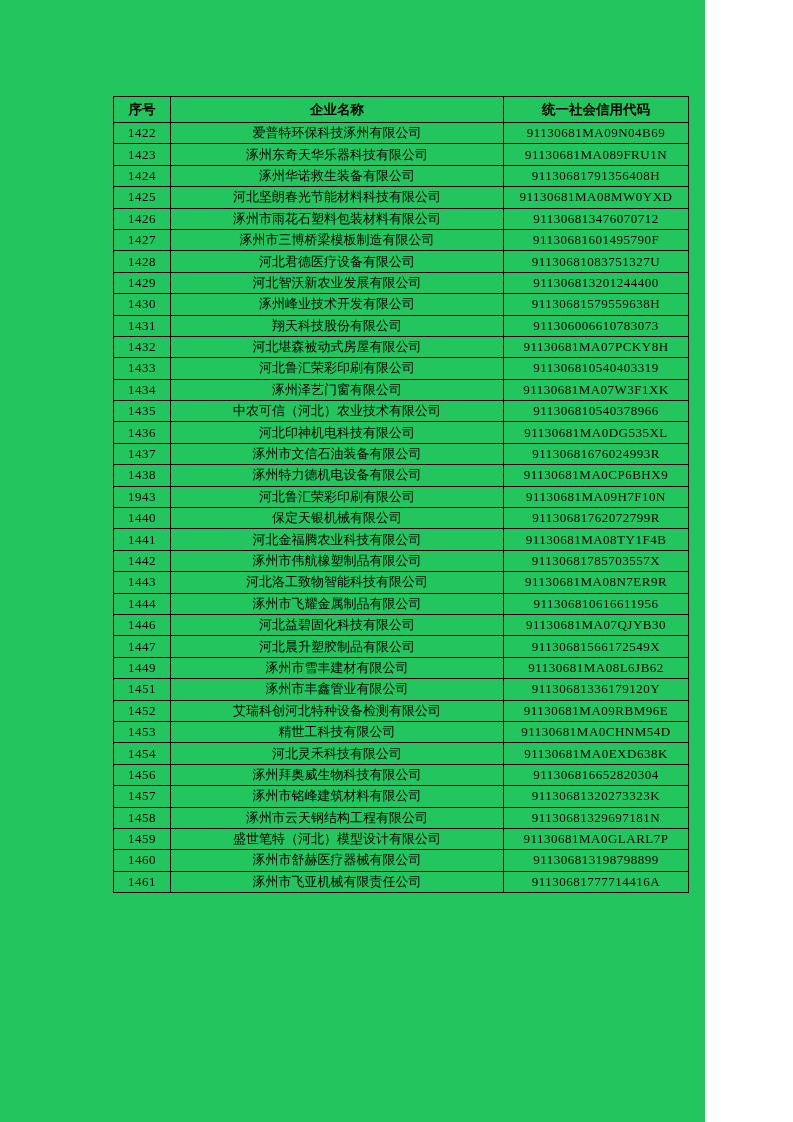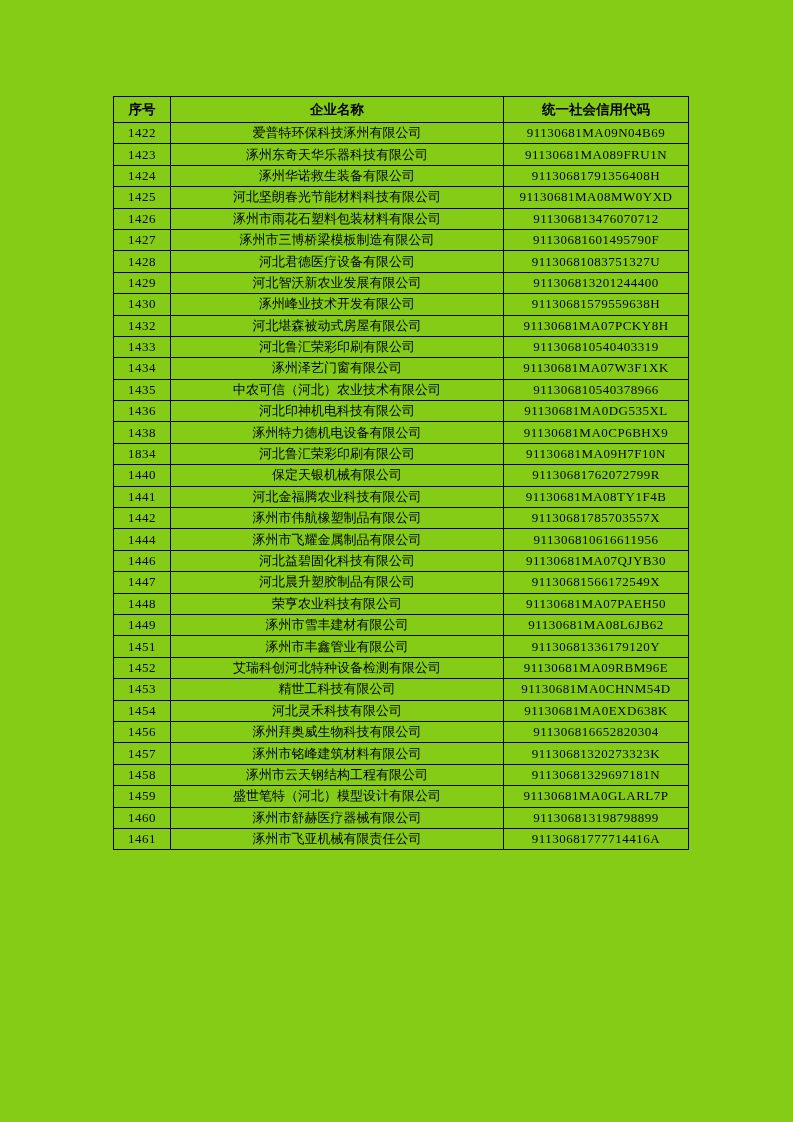--- a/index.html
+++ b/index.html
@@ -2,23 +2,23 @@
 <html><head>
 <meta charset="utf-8">
 <style>
   html, body {
     margin: 0;
     padding: 0;
     background: #ffffff;
   }
   .page {
     position: relative;
-    width: 793px;
+    width: 705px;
     height: 1122px;
-    background: #84cc16;
+    background: #22c55e;
     overflow: hidden;
     font-family: "Liberation Serif", "DejaVu Serif", serif;
     color: #000000;
   }
   .table-wrap {
     position: absolute;
     left: 113px;
     top: 96px;
   }
   table.company-table {
@@ -109,20 +109,25 @@
             <td class="cell-index">1429</td>
             <td class="cell-name">河北智沃新农业发展有限公司</td>
             <td class="cell-code">911306813201244400</td>
           </tr>
           <tr>
             <td class="cell-index">1430</td>
             <td class="cell-name">涿州峰业技术开发有限公司</td>
             <td class="cell-code">91130681579559638H</td>
           </tr>
           <tr>
+            <td class="cell-index">1431</td>
+            <td class="cell-name">翔天科技股份有限公司</td>
+            <td class="cell-code">911306006610783073</td>
+          </tr>
+          <tr>
             <td class="cell-index">1432</td>
             <td class="cell-name">河北堪森被动式房屋有限公司</td>
             <td class="cell-code">91130681MA07PCKY8H</td>
           </tr>
           <tr>
             <td class="cell-index">1433</td>
             <td class="cell-name">河北鲁汇荣彩印刷有限公司</td>
             <td class="cell-code">911306810540403319</td>
           </tr>
           <tr>
@@ -134,63 +139,68 @@
             <td class="cell-index">1435</td>
             <td class="cell-name">中农可信（河北）农业技术有限公司</td>
             <td class="cell-code">911306810540378966</td>
           </tr>
           <tr>
             <td class="cell-index">1436</td>
             <td class="cell-name">河北印神机电科技有限公司</td>
             <td class="cell-code">91130681MA0DG535XL</td>
           </tr>
           <tr>
+            <td class="cell-index">1437</td>
+            <td class="cell-name">涿州市文信石油装备有限公司</td>
+            <td class="cell-code">91130681676024993R</td>
+          </tr>
+          <tr>
             <td class="cell-index">1438</td>
             <td class="cell-name">涿州特力德机电设备有限公司</td>
             <td class="cell-code">91130681MA0CP6BHX9</td>
           </tr>
           <tr>
-            <td class="cell-index">1834</td>
+            <td class="cell-index">1943</td>
             <td class="cell-name">河北鲁汇荣彩印刷有限公司</td>
             <td class="cell-code">91130681MA09H7F10N</td>
           </tr>
           <tr>
             <td class="cell-index">1440</td>
             <td class="cell-name">保定天银机械有限公司</td>
             <td class="cell-code">91130681762072799R</td>
           </tr>
           <tr>
             <td class="cell-index">1441</td>
             <td class="cell-name">河北金福腾农业科技有限公司</td>
             <td class="cell-code">91130681MA08TY1F4B</td>
           </tr>
           <tr>
             <td class="cell-index">1442</td>
             <td class="cell-name">涿州市伟航橡塑制品有限公司</td>
             <td class="cell-code">91130681785703557X</td>
           </tr>
           <tr>
+            <td class="cell-index">1443</td>
+            <td class="cell-name">河北洛工致物智能科技有限公司</td>
+            <td class="cell-code">91130681MA08N7ER9R</td>
+          </tr>
+          <tr>
             <td class="cell-index">1444</td>
             <td class="cell-name">涿州市飞耀金属制品有限公司</td>
             <td class="cell-code">911306810616611956</td>
           </tr>
           <tr>
             <td class="cell-index">1446</td>
             <td class="cell-name">河北益碧固化科技有限公司</td>
             <td class="cell-code">91130681MA07QJYB30</td>
           </tr>
           <tr>
             <td class="cell-index">1447</td>
             <td class="cell-name">河北晨升塑胶制品有限公司</td>
             <td class="cell-code">91130681566172549X</td>
-          </tr>
-          <tr>
-            <td class="cell-index">1448</td>
-            <td class="cell-name">荣亨农业科技有限公司</td>
-            <td class="cell-code">91130681MA07PAEH50</td>
           </tr>
           <tr>
             <td class="cell-index">1449</td>
             <td class="cell-name">涿州市雪丰建材有限公司</td>
             <td class="cell-code">91130681MA08L6JB62</td>
           </tr>
           <tr>
             <td class="cell-index">1451</td>
             <td class="cell-name">涿州市丰鑫管业有限公司</td>
             <td class="cell-code">91130681336179120Y</td>

